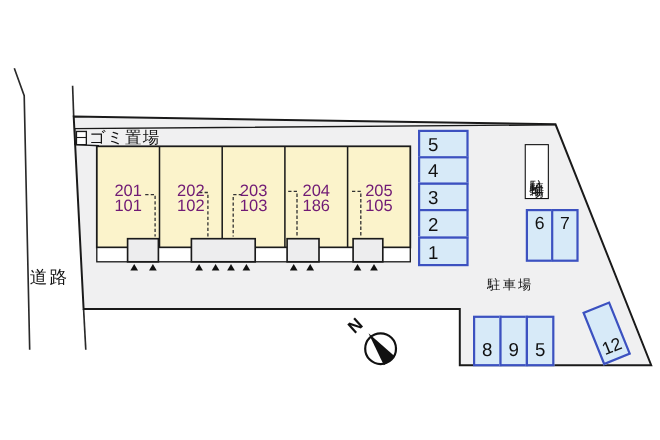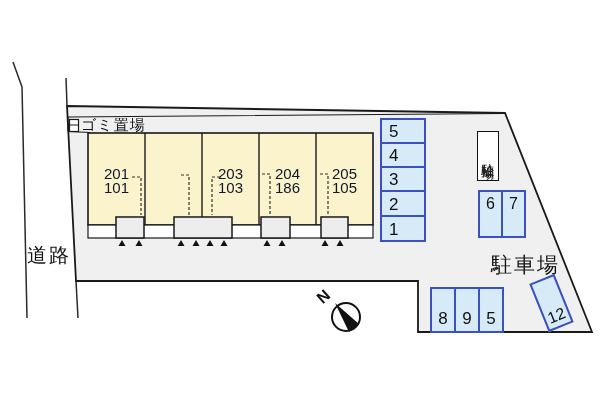--- a/index.html
+++ b/index.html
@@ -3,25 +3,25 @@
 <meta charset="utf-8">
 <style>
   html,body{margin:0;padding:0;background:#ffffff;}
   #canvas{
     position:relative;width:600px;height:364px;background:#ffffff;overflow:hidden;
     font-family:"Liberation Sans","DejaVu Sans",sans-serif;color:#1a1a1a;
   }
   #baseSvg{position:absolute;left:0;top:0;}
   .lbl{position:absolute;white-space:nowrap;color:#111;}
   .trash-label{left:81px;top:116px;font-size:15px;letter-spacing:1px;}
-  .road-label{left:27px;top:242px;font-size:20px;letter-spacing:2px;}
-  .carpark-label{left:443px;top:251px;font-size:21px;letter-spacing:2px;margin-left:48px;}
+  .road-label{left:27px;top:242px;font-size:16px;letter-spacing:2px;}
+  .carpark-label{left:443px;top:251px;font-size:12px;letter-spacing:2px;}
   .unit-label{
     position:absolute;top:167px;width:57px;text-align:center;
-    font-size:15px;line-height:14px;color:#0f172a;
+    font-size:15px;line-height:14px;color:#701a75;
   }
   .pcell{
     position:absolute;box-sizing:border-box;background:#d7eaf8;
     border:2px solid #3c51c0;color:#111;
   }
   .vcell{left:380px;width:46px;font-size:17px;}
   .vcell span{display:block;padding-left:7px;}
   .bike-sign{
     position:absolute;left:477px;top:131px;width:22px;height:50px;
     box-sizing:border-box;border:1.5px solid #111;background:#fff;
@@ -113,20 +113,24 @@
 
   <div class="lbl trash-label">ゴミ置場</div>
   <div class="lbl road-label">道路</div>
   <div class="lbl carpark-label">駐車場</div>
   <div class="lbl north-label">N</div>
 
   <div class="unit-label" style="left:88px">
     <div>201</div>
     <div>101</div>
   </div>
+  <div class="unit-label" style="left:145px">
+    <div>202</div>
+    <div>102</div>
+  </div>
   <div class="unit-label" style="left:202px">
     <div>203</div>
     <div>103</div>
   </div>
   <div class="unit-label" style="left:259px">
     <div>204</div>
     <div>186</div>
   </div>
   <div class="unit-label" style="left:316px">
     <div>205</div>

